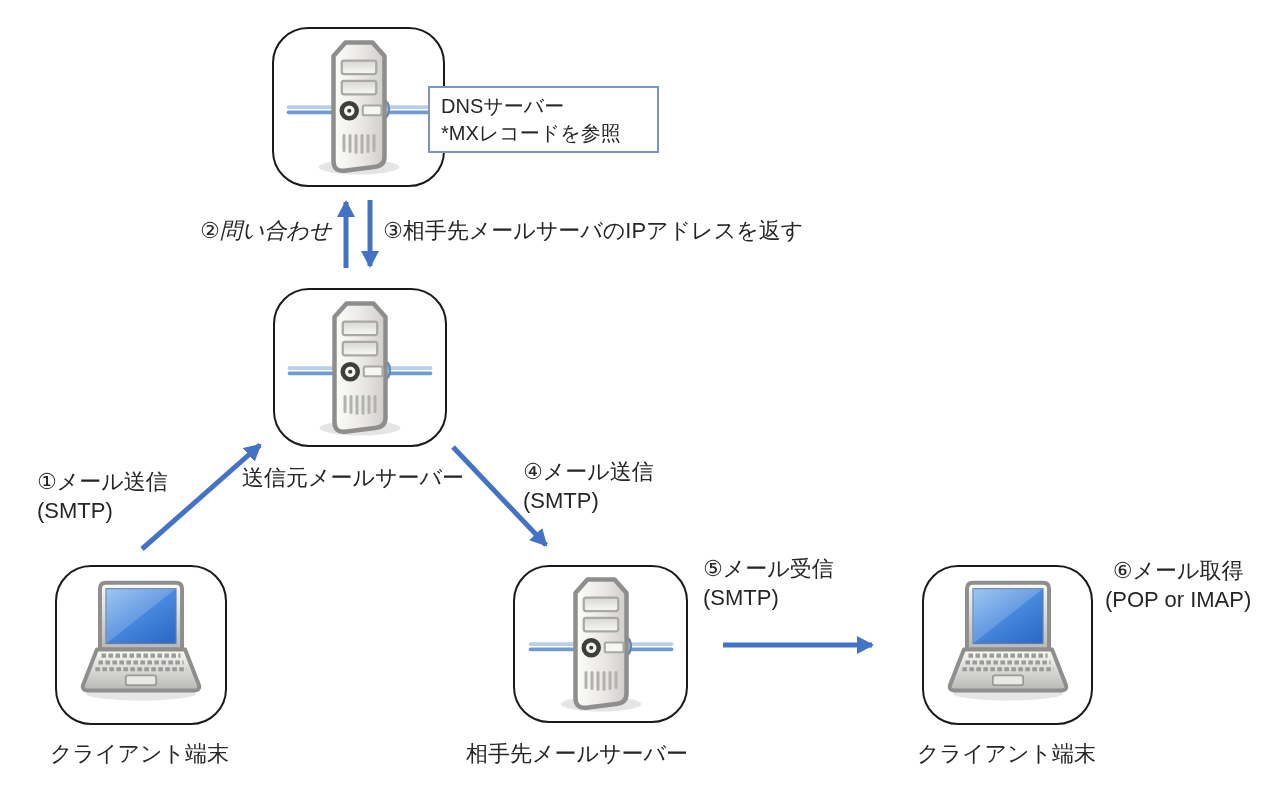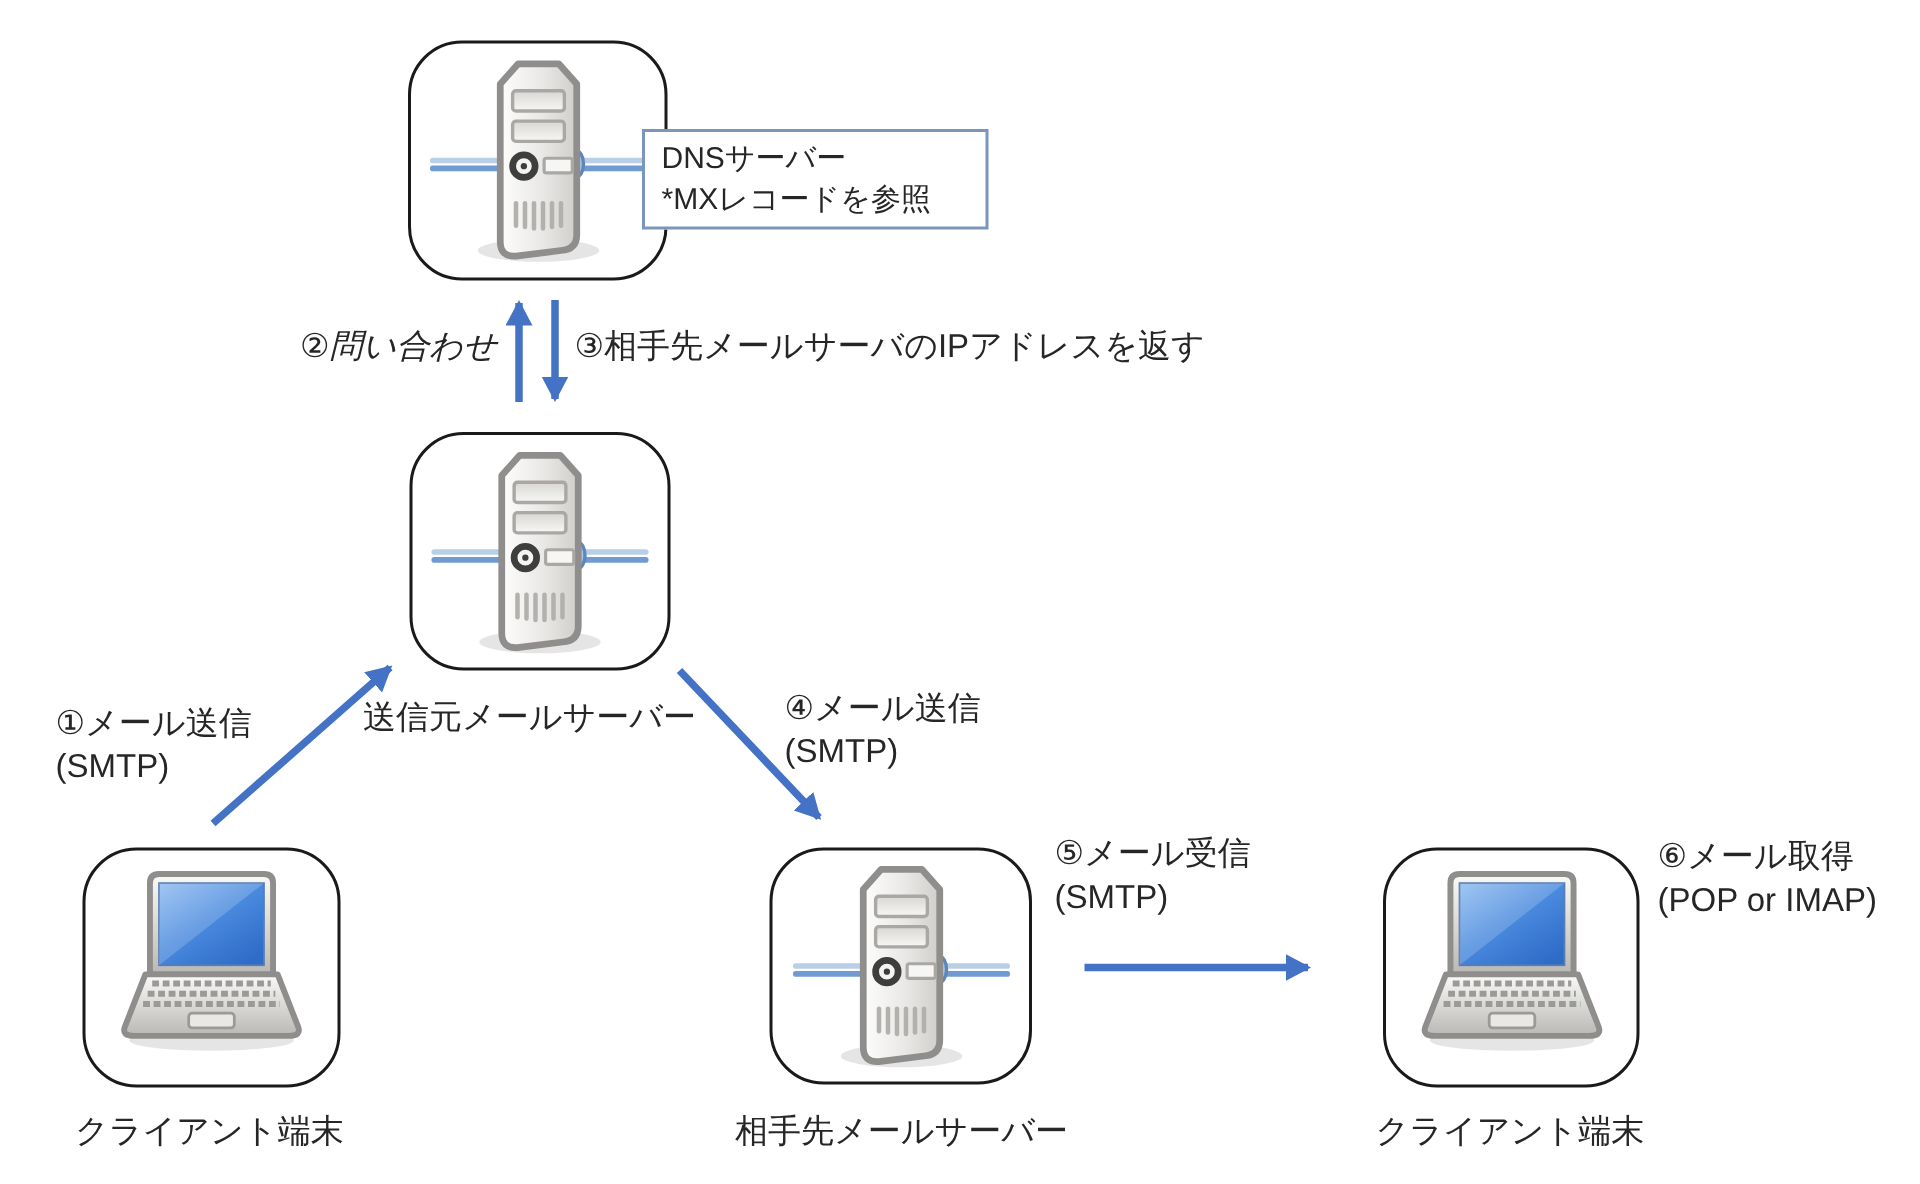--- a/index.html
+++ b/index.html
@@ -38,23 +38,23 @@
   }
 
   
   .label { position:absolute; font-size:22px; line-height:29px; white-space:nowrap; z-index:4; }
   #lbl-step2        { left:200px;  top:216px;font-style:italic; }
   #lbl-step3        { left:383px;  top:216px; }
   #lbl-step1        { left:37px;   top:467px; }
   #lbl-source       { left:242px;  top:463px; }
   #lbl-step4        { left:523px;  top:457px; }
   #lbl-step5        { left:703px;  top:554px; }
-  #lbl-step6        { left:1105px; top:556px; }
+  #lbl-step6        { left:1105px; top:556px;text-align:center; }
   #lbl-client-left  { left:50px;   top:739px; }
-  #lbl-destination  { left:490px;  top:739px; }
+  #lbl-destination  { left:466px;  top:739px; }
   #lbl-client-right { left:917px;  top:739px; }
 
   .arrows { position:absolute; left:0; top:0; width:1280px; height:789px; pointer-events:none; z-index:3; }
 </style>
 </head>
 <body>
 
 <svg width="0" height="0" style="position:absolute" aria-hidden="true">
   <defs>
     <linearGradient id="gBody" x1="0" y1="0" x2="1" y2="0">

